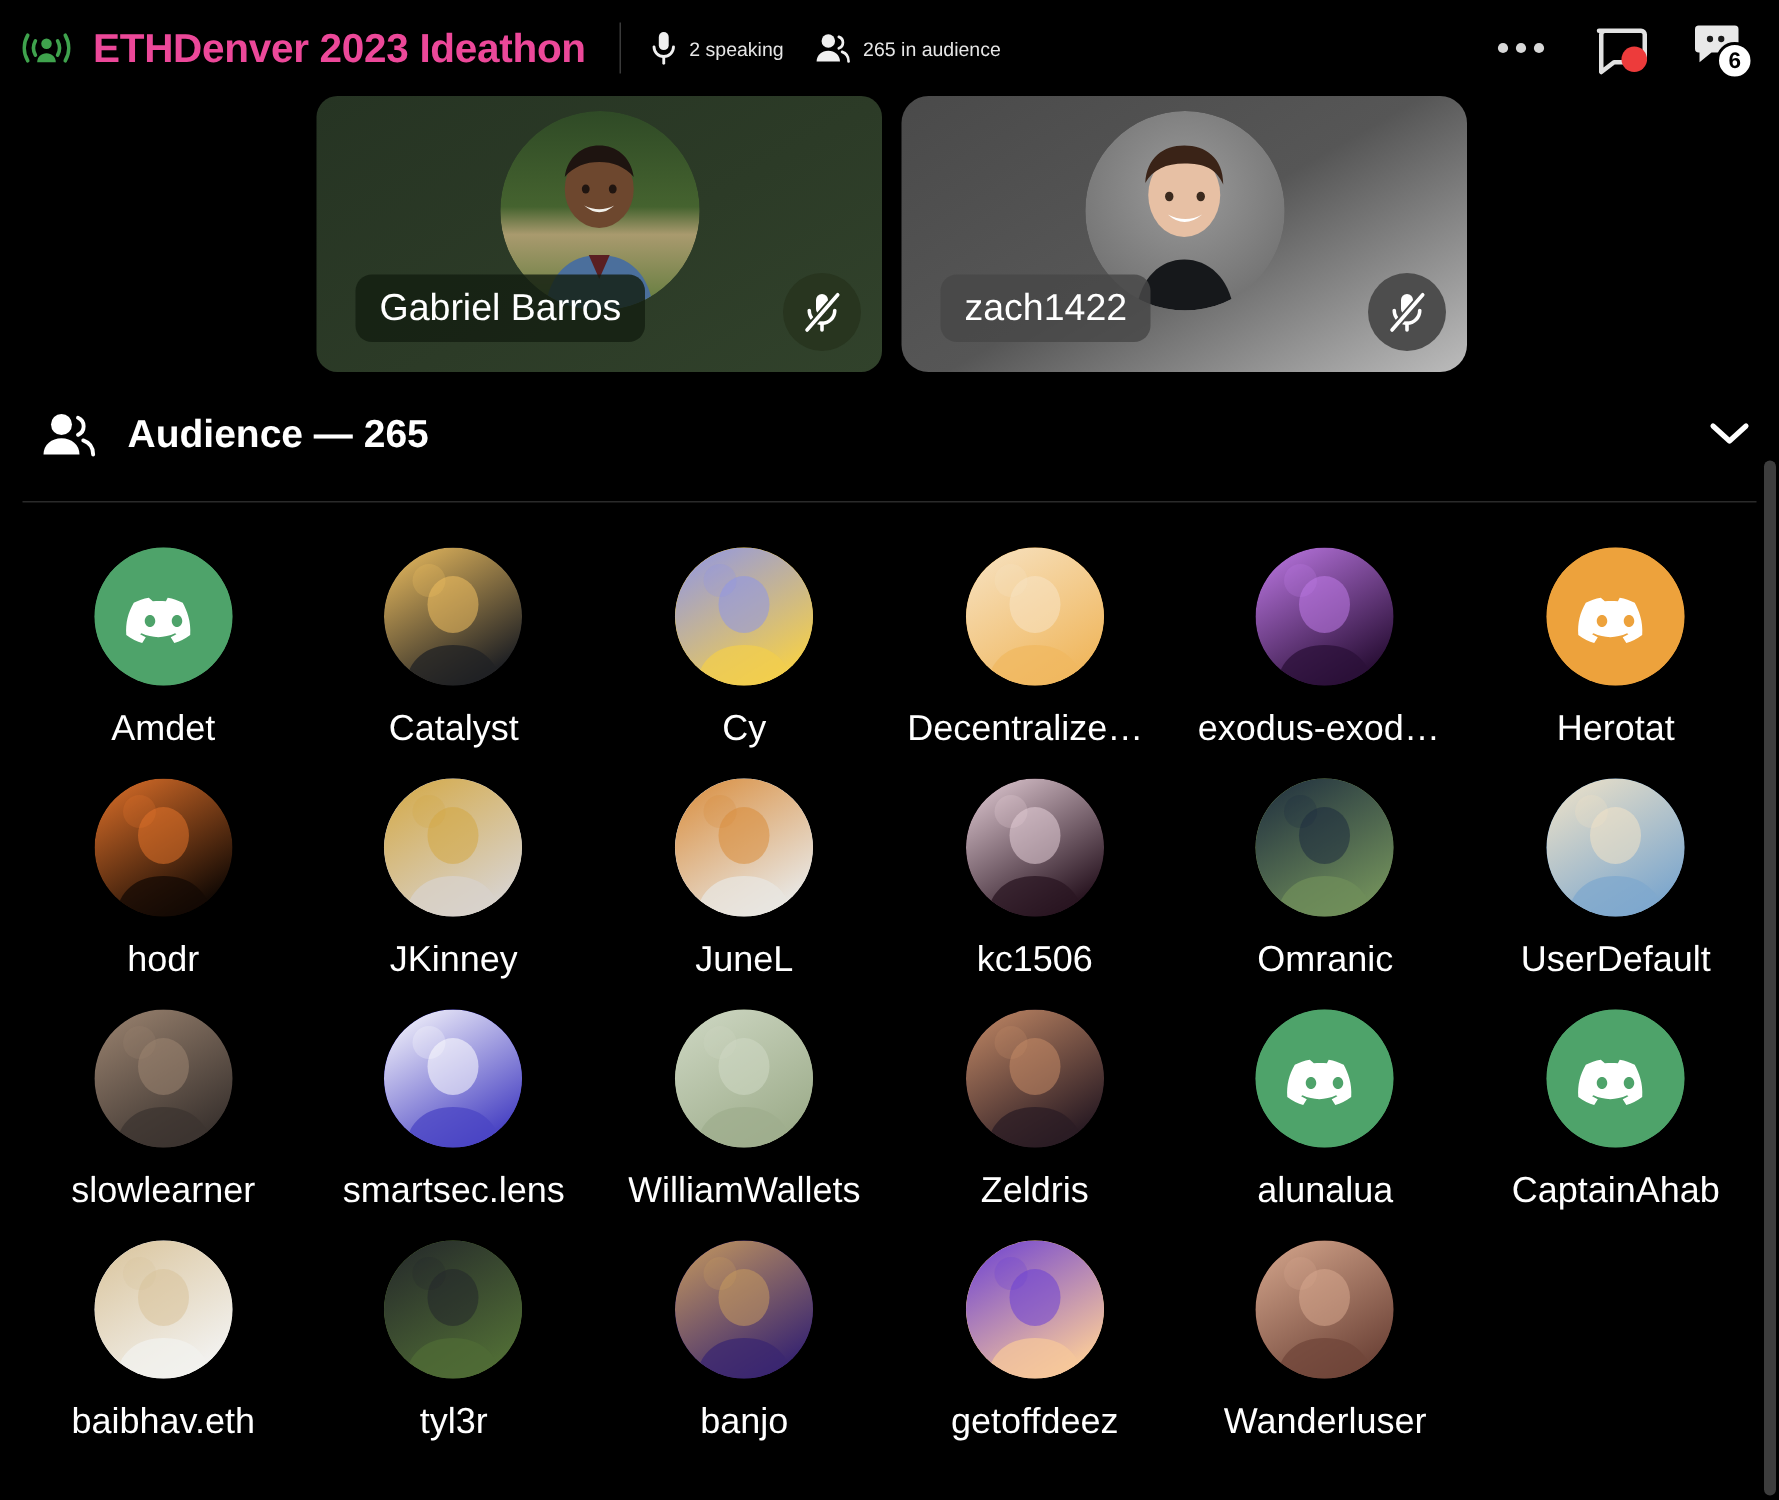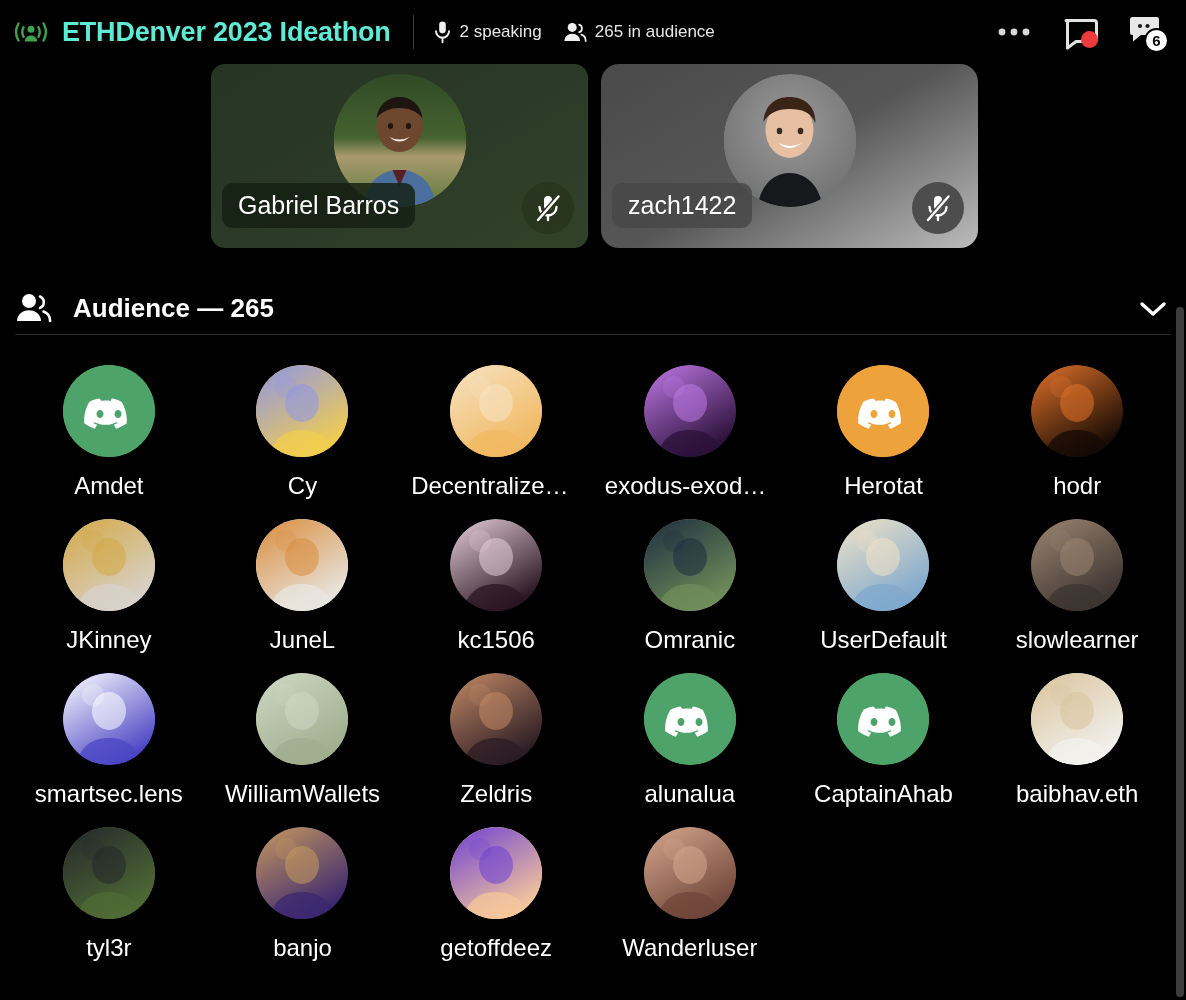--- a/index.html
+++ b/index.html
@@ -22,34 +22,34 @@
     padding: 0 14px 0 10px;
     background: #000000;
   }
   .brand-logo { width: 42px; height: 42px; flex: 0 0 42px; display: flex; align-items: center; justify-content: center; }
   .room-title {
     font-size: 27px;
     font-weight: 700;
     letter-spacing: -0.2px;
     margin-left: 10px;
     white-space: nowrap;
-    color: #5eead4;
+    color: #ec4899;
   }
   .vdivider {
     width: 1px;
     height: 34px;
     background: #3a3a3a;
     margin: 0 19px 0 22px;
     flex: 0 0 1px;
   }
   .stat {
     display: flex;
     align-items: center;
     gap: 8px;
-    font-size: 17px;
+    font-size: 13px;
     color: #e6e6e6;
     white-space: nowrap;
   }
   .stat + .stat { margin-left: 21px; }
   .stat .glyph { display: flex; align-items: center; justify-content: center; }
   .header-spacer { flex: 1 1 auto; }
   .header-actions { display: flex; align-items: center; gap: 22px; padding-right: 4px; }
   .hdr-btn {
     position: relative;
     width: 44px; height: 44px;
@@ -100,21 +100,21 @@
     position: absolute;
     left: 50%;
     top: 10px;
     transform: translateX(-50%);
     width: 133px; height: 133px;
     border-radius: 50%;
     overflow: hidden;
   }
   .tile-name {
     position: absolute;
-    left: 11px;
+    left: 26px;
     bottom: 20px;
     max-width: 230px;
     padding: 8px 16px;
     border-radius: 11px;
     font-size: 25px;
     font-weight: 400;
     white-space: nowrap;
     overflow: hidden;
     text-overflow: ellipsis;
   }
@@ -128,22 +128,22 @@
     border-radius: 50%;
     display: flex; align-items: center; justify-content: center;
     cursor: pointer;
   }
   .tile.green .tile-mic { background: #28351f; }
   .tile.grey  .tile-mic { background: #4d4d4d; }
 
   
   .aud-header {
     display: flex;
-    align-items: flex-end;
-    padding: 26px 18px 0 14px;
+    align-items: flex-start;
+    padding: 26px 18px 0 26px;
     height: 76px;
     cursor: pointer;
   }
   .aud-people-icon { width: 40px; display: flex; align-items: center; justify-content: center; }
   .aud-title {
     font-size: 26px;
     font-weight: 700;
     margin-left: 19px;
     white-space: nowrap;
   }
@@ -392,20 +392,42 @@
     <div class="aud-cell">
       <div class="aud-av" style="background: rgb(78, 163, 106);">
         <svg width="92" height="92" viewBox="0 0 92 92">
           <circle cx="46" cy="46" r="46" fill="#4ea36a"></circle>
           <path d="M36.2 33.5c-3.6.6-7 1.8-10 3.4-3.8 6.5-5.6 13.6-5 21.4 3.6 2.7 7.1 4.3 10.6 5.4l2.4-3.9c-1.3-.5-2.6-1.1-3.8-1.9l.9-.7c7.3 3.4 15.2 3.4 22.4 0l.9.7c-1.2.8-2.5 1.4-3.8 1.9l2.4 3.9c3.5-1.1 7-2.7 10.6-5.4.7-9-2.2-16.1-5-21.4-3-1.6-6.4-2.8-10-3.4l-1.2 2.4c-2.9-.4-5.8-.4-8.7 0zM37 53c-1.9 0-3.5-1.8-3.5-4s1.5-4 3.5-4 3.5 1.8 3.5 4-1.6 4-3.5 4zm18 0c-1.9 0-3.5-1.8-3.5-4s1.5-4 3.5-4 3.5 1.8 3.5 4-1.6 4-3.5 4z" fill="#ffffff"></path>
         </svg>
       </div>
       <div class="aud-name">Amdet</div>
     </div>
     <div class="aud-cell">
+      <div class="aud-av" style="background: rgb(32, 33, 36);">
+        <svg width="92" height="92" viewBox="0 0 92 92">
+          <defs>
+            <clipPath id="ag1">
+              <circle cx="46" cy="46" r="46"></circle>
+            </clipPath>
+            <linearGradient id="ag1l" x1="0" y1="0" x2="0.6" y2="1">
+              <stop offset="0%" stop-color="#f0c060"></stop>
+              <stop offset="100%" stop-color="#202124"></stop>
+            </linearGradient>
+          </defs>
+          <g clip-path="url(#ag1)">
+            <rect width="92" height="92" fill="url(#ag1l)"></rect>
+            <ellipse cx="46" cy="38" rx="17" ry="19" fill="#f0c060" opacity="0.55"></ellipse>
+            <path d="M14 92c2-17 14-27 32-27s30 10 32 27z" fill="#202124" opacity="0.75"></path>
+            <circle cx="30" cy="22" r="11" fill="#f0c060" opacity="0.25"></circle>
+          </g>
+        </svg>
+      </div>
+      <div class="aud-name">Catalyst</div>
+    </div>
+    <div class="aud-cell">
       <div class="aud-av" style="background: rgb(242, 206, 78);">
         <svg width="92" height="92" viewBox="0 0 92 92">
           <defs>
             <clipPath id="ag2">
               <circle cx="46" cy="46" r="46"></circle>
             </clipPath>
             <linearGradient id="ag2l" x1="0" y1="0" x2="0.6" y2="1">
               <stop offset="0%" stop-color="#8e95e8"></stop>
               <stop offset="100%" stop-color="#f2ce4e"></stop>
             </linearGradient>

